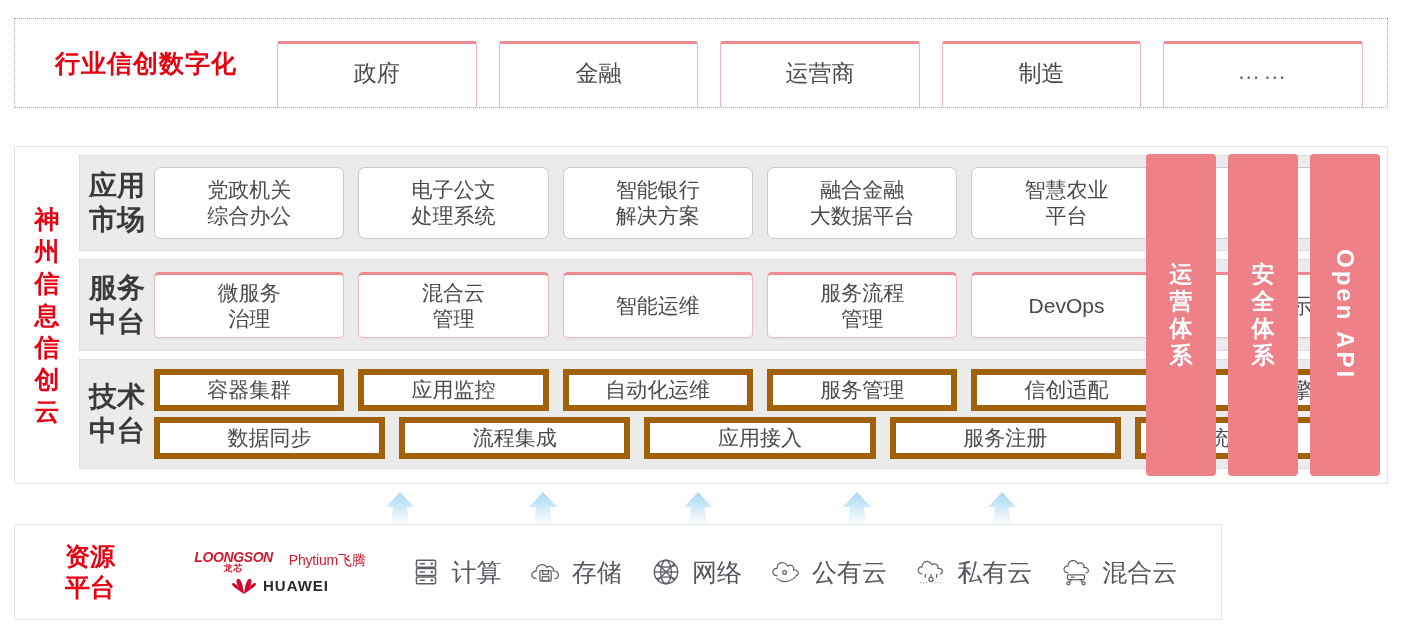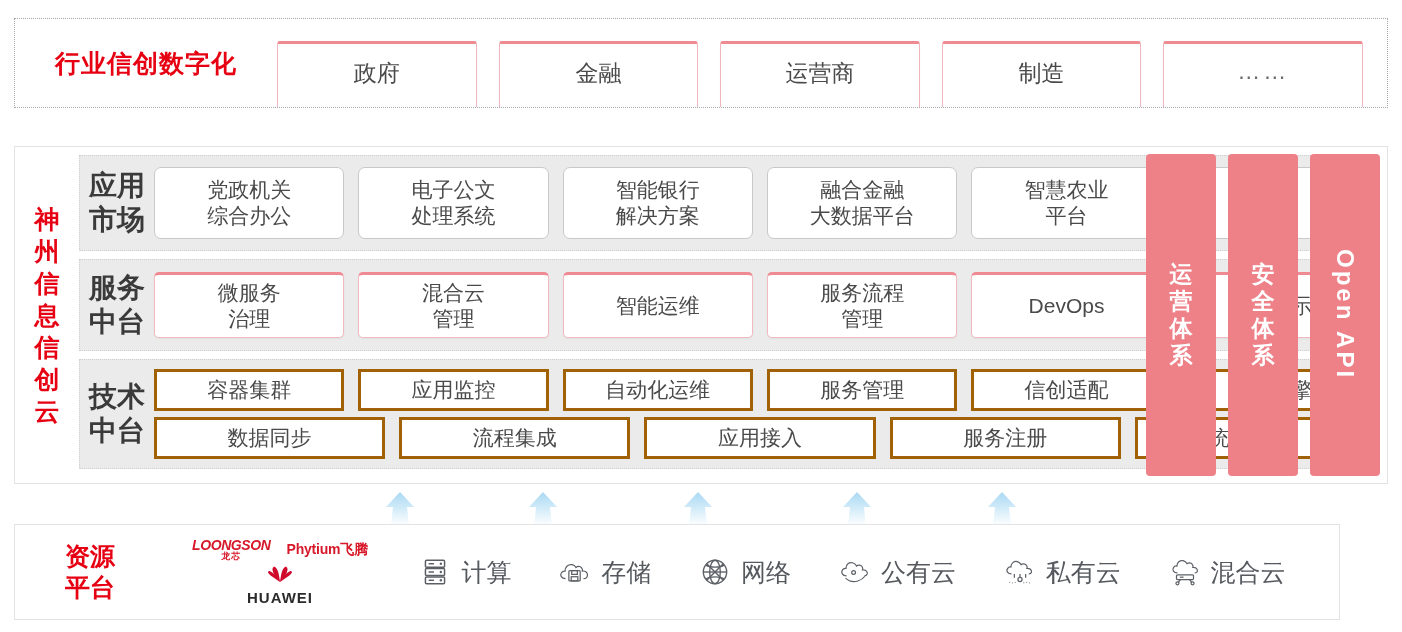--- a/index.html
+++ b/index.html
@@ -122,21 +122,21 @@
   .card.svc{
     height:66px;
     border:1px solid #f2b9be;
     border-top:3px solid #ef8a92;
     border-radius:5px;
     box-shadow:0 1px 2px rgba(0,0,0,.05);
   }
   
   .card.tech{
     height:42px;
-    border:3px solid #a16207;
+    border:6px solid #a16207;
     border-radius:0;
   }
 
   
   .pillars{
     position:absolute;right:22px;top:154px;height:322px;
     display:flex;gap:12px;
   }
   .pillar{
     width:70px;height:100%;
@@ -147,43 +147,43 @@
   }
   .pillar .vstack{display:flex;flex-direction:column;align-items:center;line-height:1.18;}
   .pillar .rot{
     writing-mode:vertical-rl;
     letter-spacing:3px;
     font-size:24px;
   }
 
   
   .resource-band{
-    position:absolute;left:14px;top:524px;width:1326px;height:96px;
+    position:absolute;left:14px;top:524px;width:1208px;height:96px;
     background:#ffffff;border:1px solid #e3e3e3;box-sizing:border-box;
     display:flex;align-items:center;
   }
   .resource-title{
     flex:0 0 150px;width:150px;text-align:center;
     color:#e60012;font-weight:bold;font-size:25px;line-height:1.25;
   }
   .resource-title span{display:block;}
   .vendor-logos{
     flex:0 0 230px;width:230px;
     display:flex;flex-direction:column;align-items:center;justify-content:center;gap:4px;
   }
   .logo-line{display:flex;align-items:center;justify-content:space-between;gap:16px;}
   .logo-loongson{display:flex;flex-direction:column;align-items:center;line-height:1;}
   .logo-loongson .en{
     color:#d7182a;font-weight:bold;font-style:italic;font-size:14px;letter-spacing:-0.4px;
   }
   .logo-loongson .cn{color:#d7182a;font-weight:bold;font-size:9px;letter-spacing:1px;}
   .logo-phytium{
-    color:#d7182a;font-weight:bold;font-size:14px;white-space:nowrap;letter-spacing:-0.2px;
-  }
-  .logo-huawei{display:flex;align-items:center;gap:6px;flex-direction:column;}
+    color:#d7182a;font-weight:normal;font-size:14px;white-space:nowrap;letter-spacing:-0.2px;
+  }
+  .logo-huawei{display:flex;align-items:center;gap:6px;}
   .logo-huawei .hw-text{color:#2b2b2b;font-weight:bold;font-size:15px;letter-spacing:1px;}
 
   .resource-items{
     flex:1;display:flex;align-items:center;justify-content:space-around;padding-right:30px;
   }
   .res-item{display:flex;align-items:center;gap:9px;color:#55595e;font-size:25px;}
   .res-item .res-ico{width:34px;height:34px;flex:0 0 34px;display:block;}
 </style>
 </head>
 <body>

